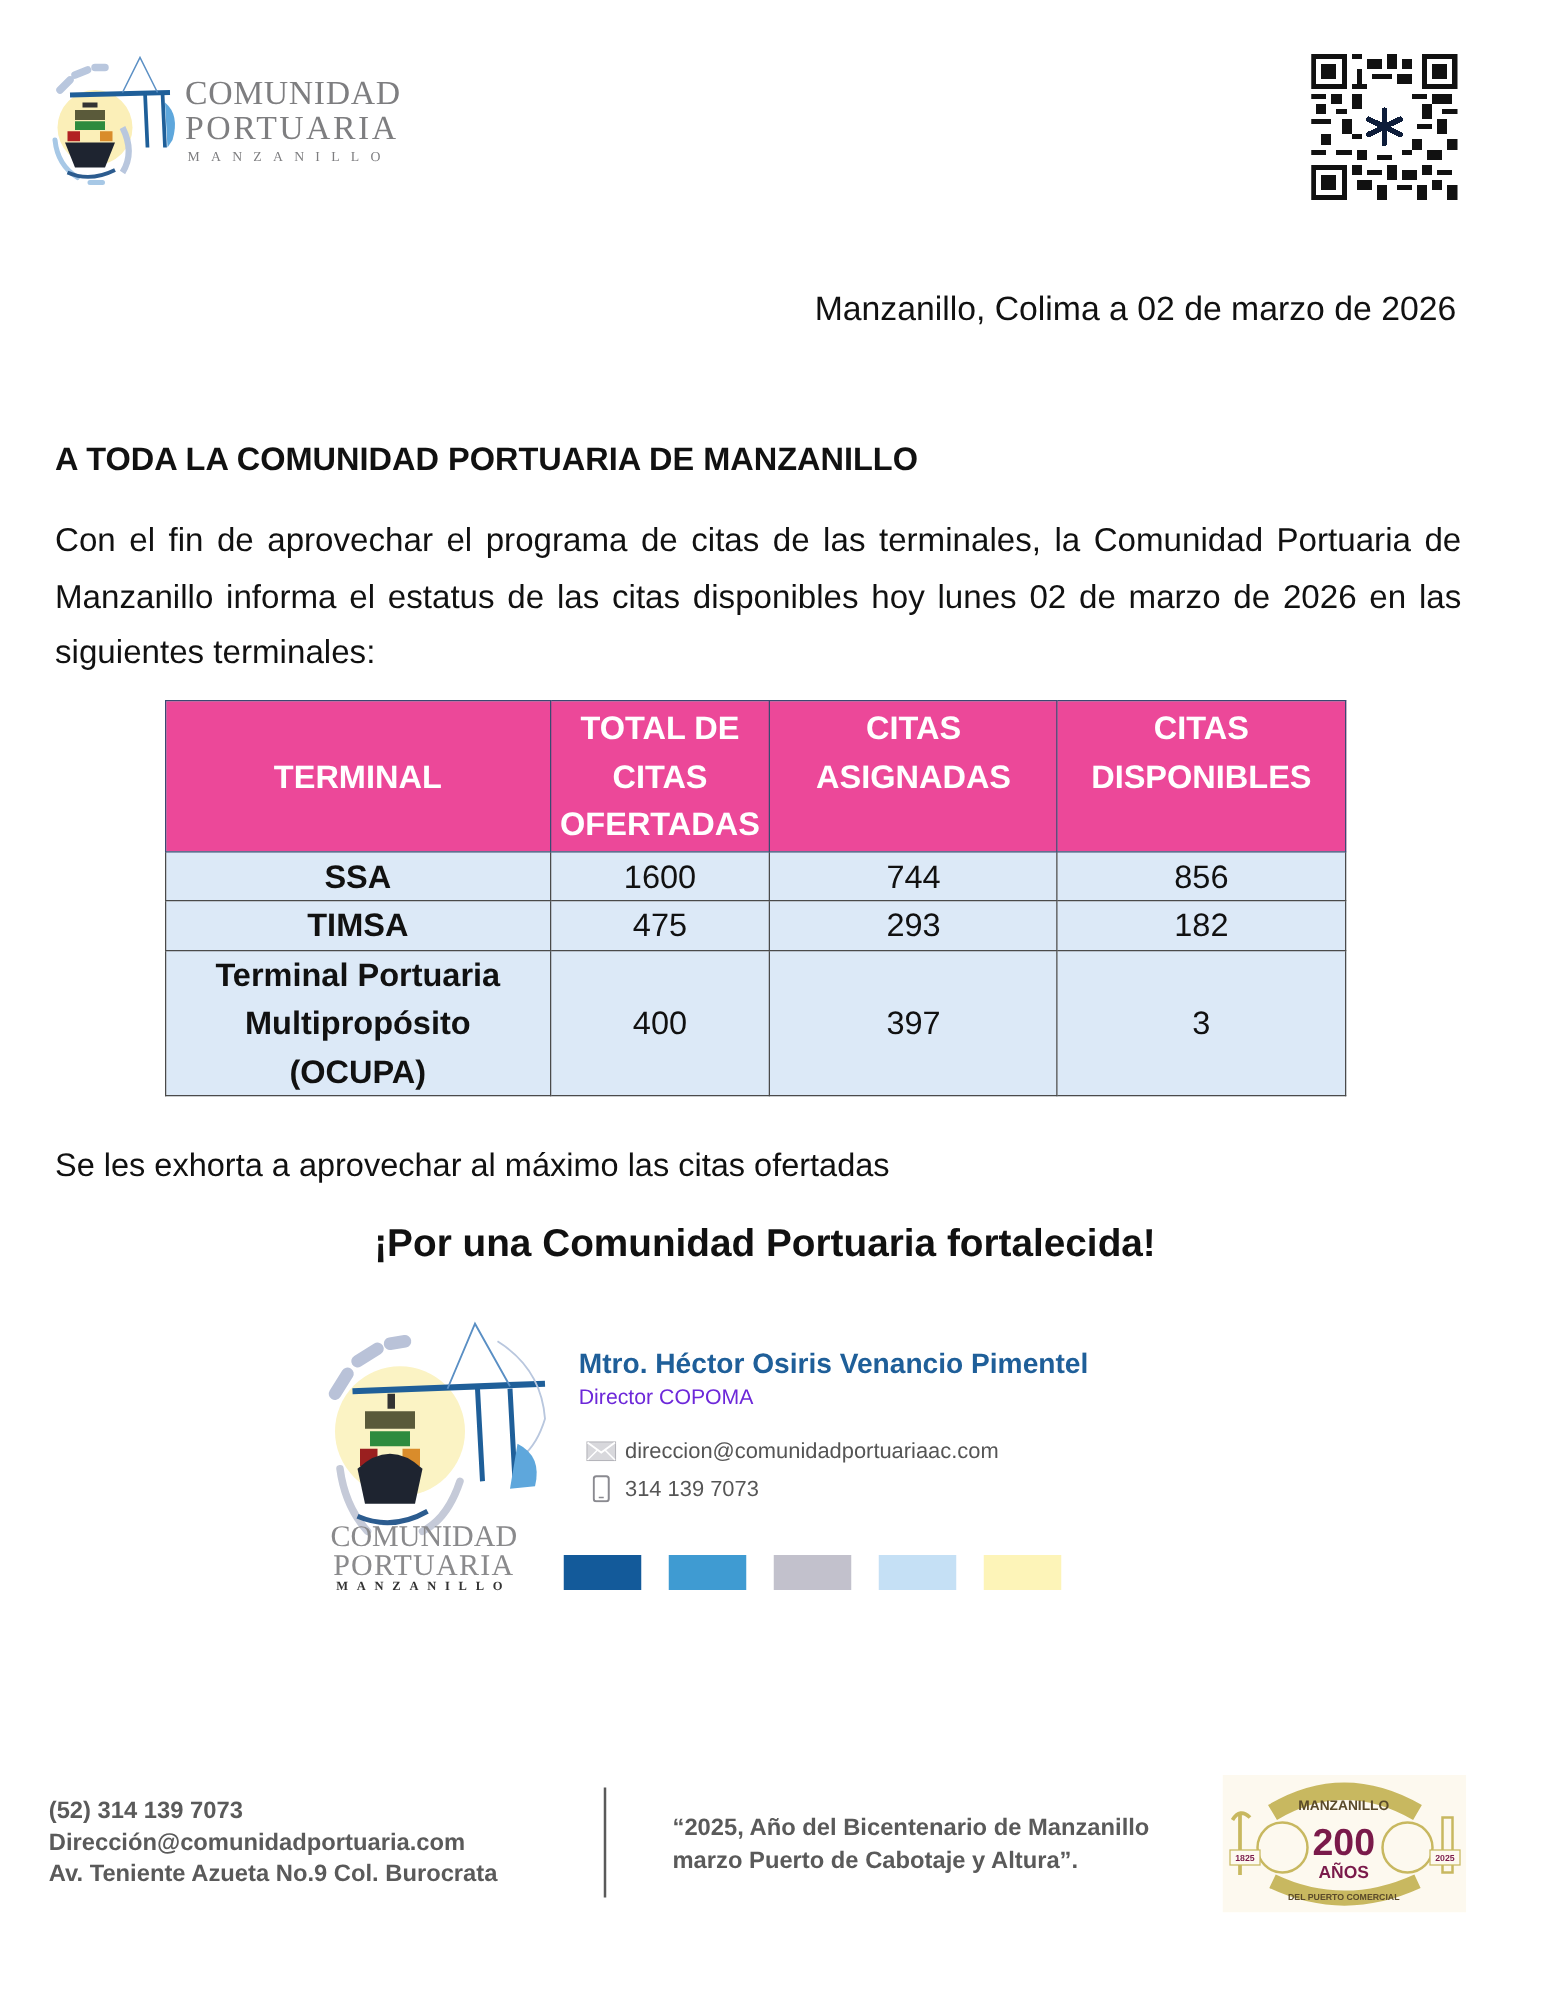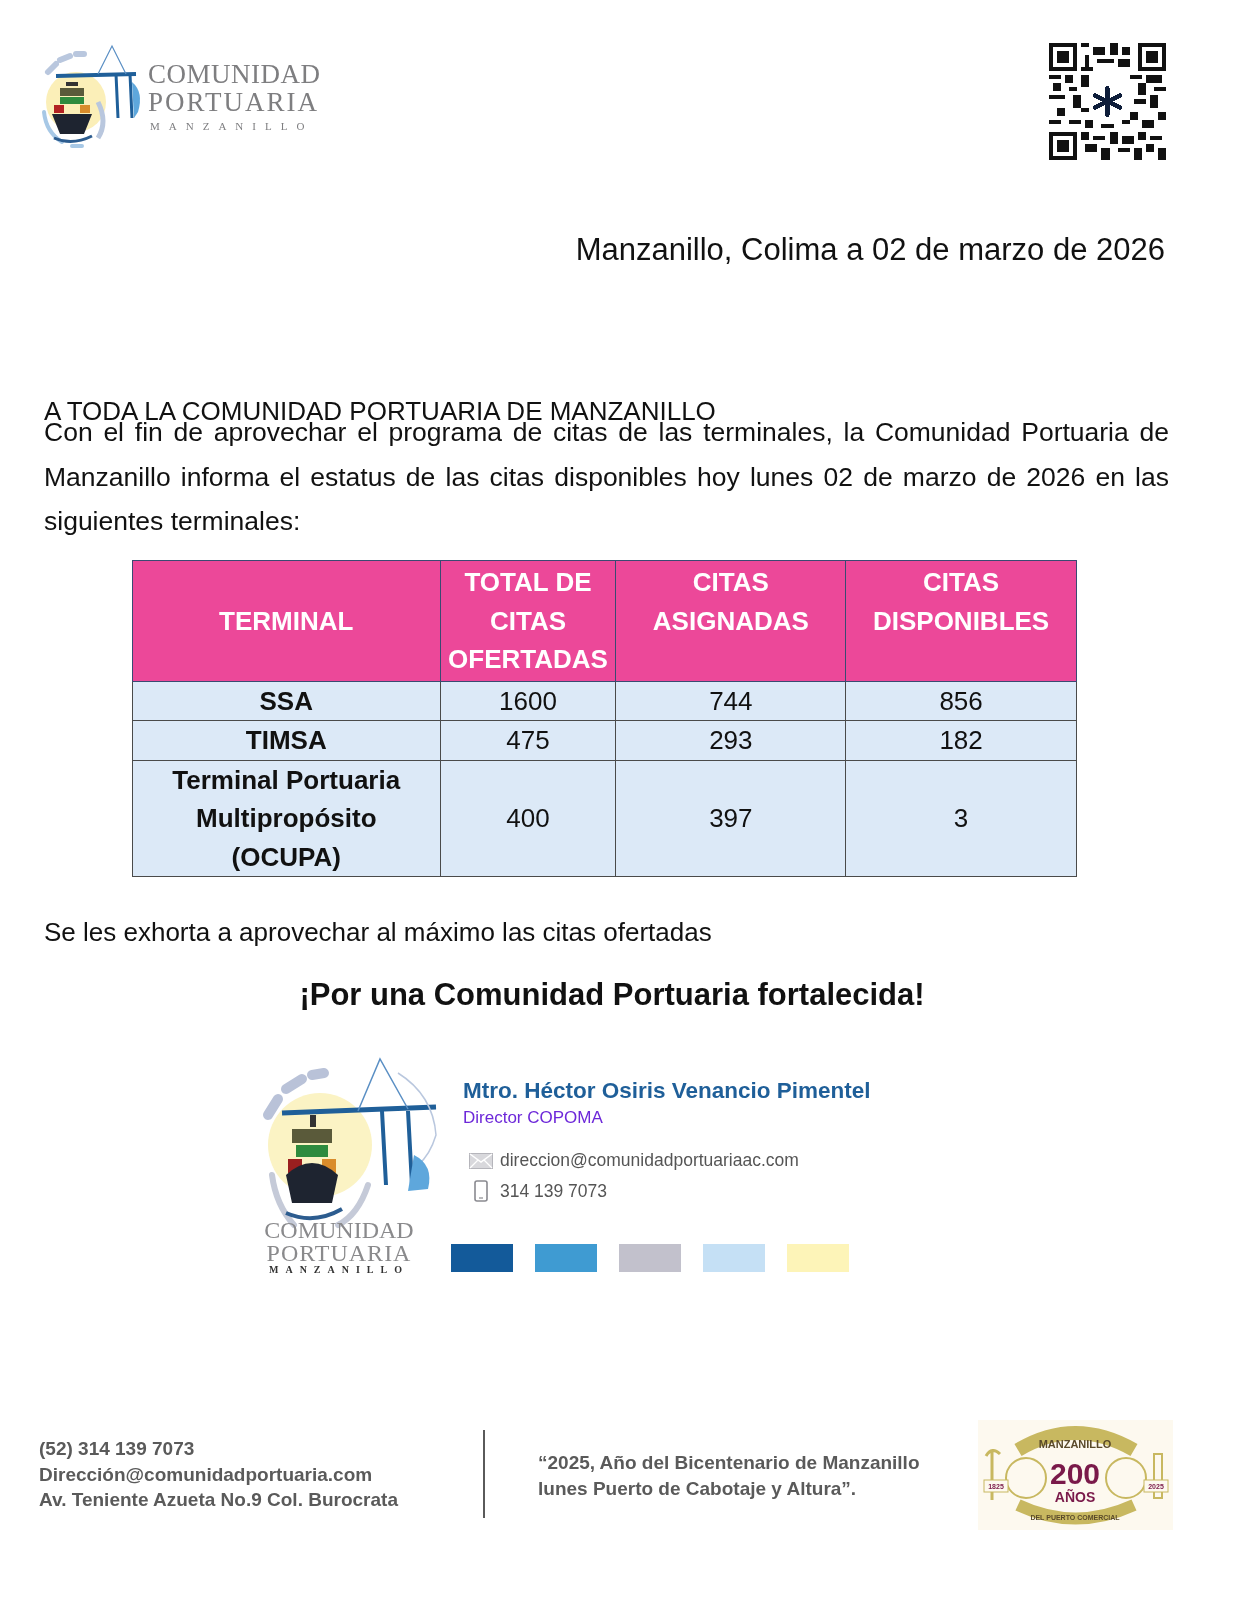--- a/index.html
+++ b/index.html
@@ -9,23 +9,23 @@
     
     .logo-top { position: absolute; left: 38px; top: 42px; width: 280px; height: 110px; }
     .logo-mark { position: absolute; left: 0; top: 0; width: 112px; height: 108px; }
     .logo-text { position: absolute; left: 110px; top: 18px; font-family: "Liberation Serif", serif; color: #7e7e80; }
     .logo-text .l1 { font-size: 27px; letter-spacing: 0.5px; line-height: 28px; }
     .logo-text .l2 { font-size: 27px; letter-spacing: 2px; line-height: 28px; }
     .logo-text .l3 { font-size: 11px; letter-spacing: 9px; line-height: 16px; margin-top: 2px; padding-left: 2px; }
 
     .qr { position: absolute; left: 1049px; top: 43px; width: 117px; height: 117px; }
 
-    .date { position: absolute; right: 71px; top: 232px; font-size: 31px; color: #111; }
-
-    .heading { position: absolute; left: 44px; top: 352px; font-size: 26px; font-weight: normal; color: #111; margin-top: 44px; }
+    .date { position: absolute; right: 71px; top: 232px; font-size: 27px; color: #111; }
+
+    .heading { position: absolute; left: 44px; top: 352px; font-size: 26px; font-weight: bold; color: #111; }
 
     .intro { position: absolute; left: 44px; top: 410px; width: 1125px; font-size: 26.5px; line-height: 44.5px; color: #111; text-align: justify; }
 
     
     table.citas { position: absolute; left: 132px; top: 560px; width: 945px; border-collapse: collapse; }
     table.citas th { background: #ec4899; color: #ffffff; font-weight: bold; font-size: 26px; line-height: 38.5px; border: 1px solid #3a4a72; text-align: center; vertical-align: middle; padding: 2px 4px; }
     table.citas td { background: #dce9f7; color: #111; font-size: 26px; line-height: 38.5px; border: 1.5px solid #4a4a4a; text-align: center; vertical-align: middle; padding: 0 8px; }
     table.citas td.term { font-weight: bold; }
     col.c1 { width: 308px; } col.c2 { width: 176px; } col.c3 { width: 230px; } col.c4 { width: 231px; }
 
@@ -262,21 +262,21 @@
 </div>
 
 <div class="foot-left">
   <div>(52) 314 139 7073</div>
   <div>Dirección@comunidadportuaria.com</div>
   <div>Av. Teniente Azueta No.9 Col. Burocrata</div>
 </div>
 <div class="foot-divider"></div>
 <div class="foot-quote">
   <div>“2025, Año del Bicentenario de Manzanillo</div>
-  <div>lunes Puerto de Cabotaje y Altura”.</div>
+  <div>marzo Puerto de Cabotaje y Altura”.</div>
 </div>
 
 <svg class="seal" viewBox="0 0 195 110">
   <rect x="0" y="0" width="195" height="110" fill="#fdf9ef"></rect>
   <path d="M40 30 Q97 -4 156 30" stroke="#c8b860" stroke-width="14" fill="none"></path>
   <text x="97" y="28" text-anchor="middle" font-family="Liberation Sans, sans-serif" font-size="11" font-weight="bold" fill="#5a4a2a">MANZANILLO</text>
   <path d="M40 85 Q97 112 156 85" stroke="#c8b860" stroke-width="12" fill="none"></path>
   <text x="97" y="100" text-anchor="middle" font-family="Liberation Sans, sans-serif" font-size="7" font-weight="bold" fill="#5a4a2a">DEL PUERTO COMERCIAL</text>
   <circle cx="48" cy="58" r="20" fill="none" stroke="#c8b860" stroke-width="2"></circle>
   <circle cx="148" cy="58" r="20" fill="none" stroke="#c8b860" stroke-width="2"></circle>

